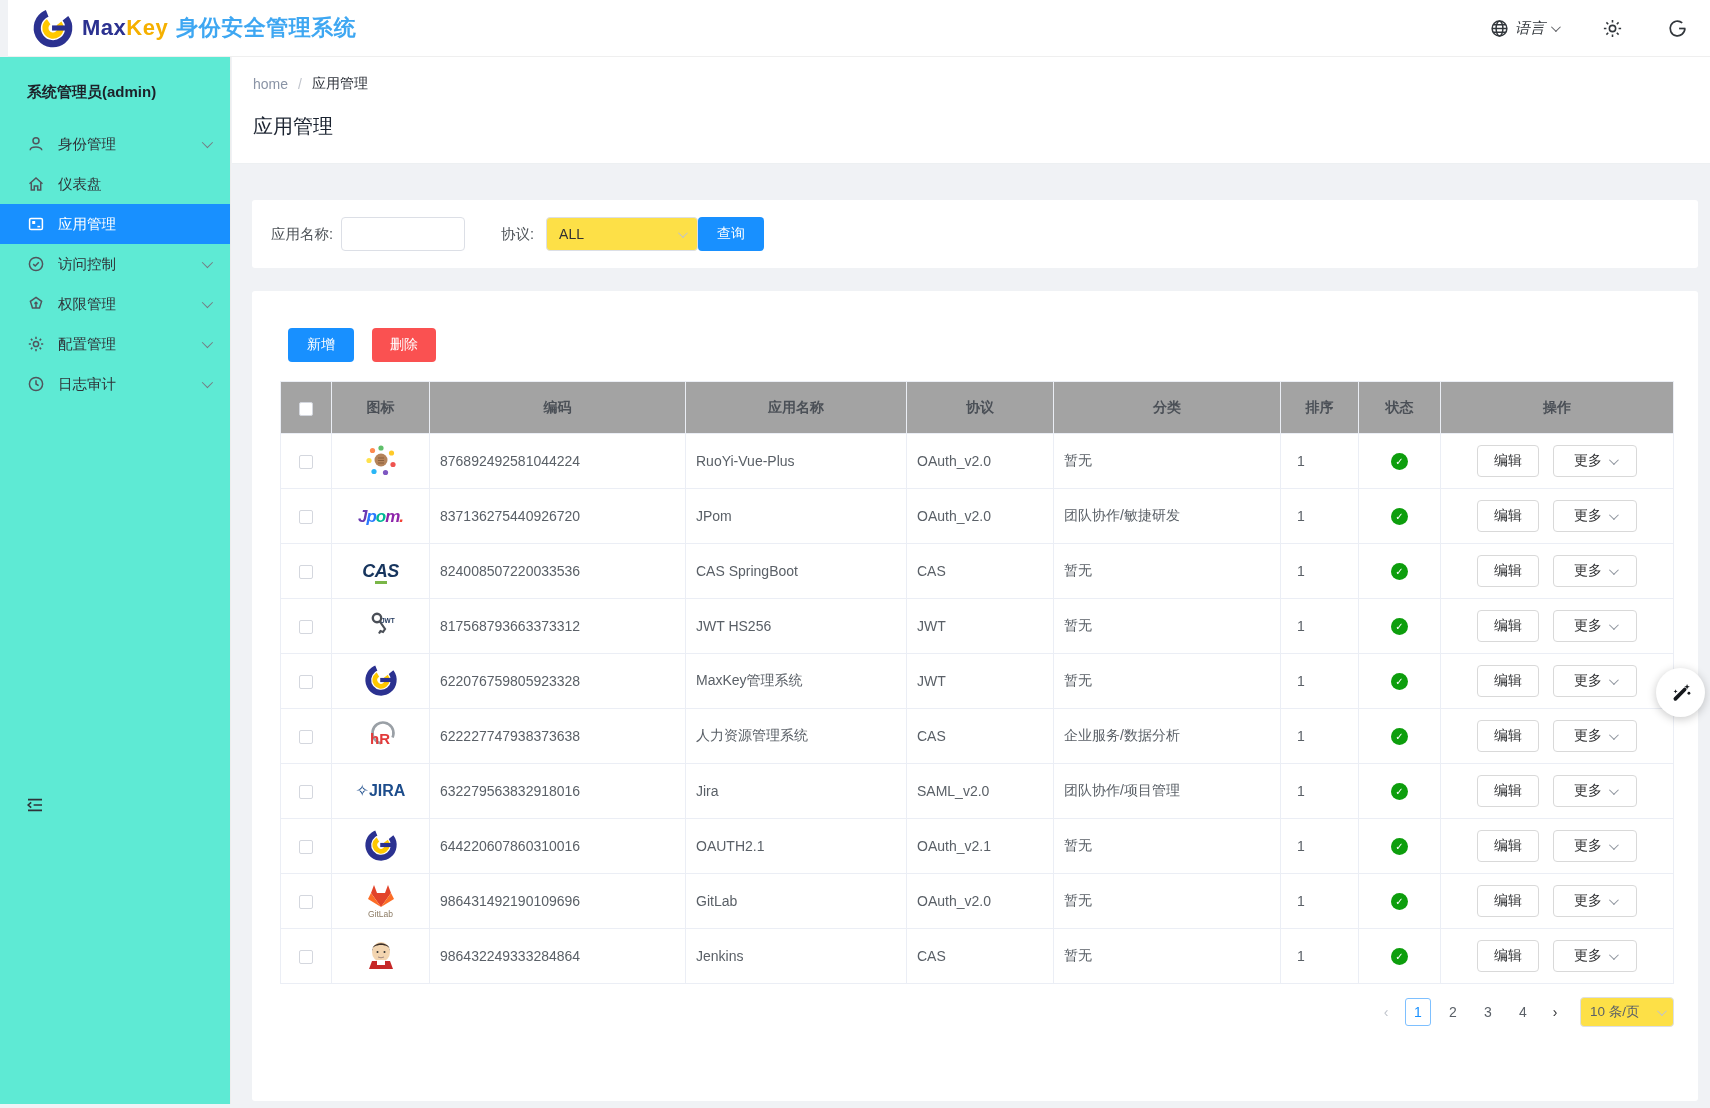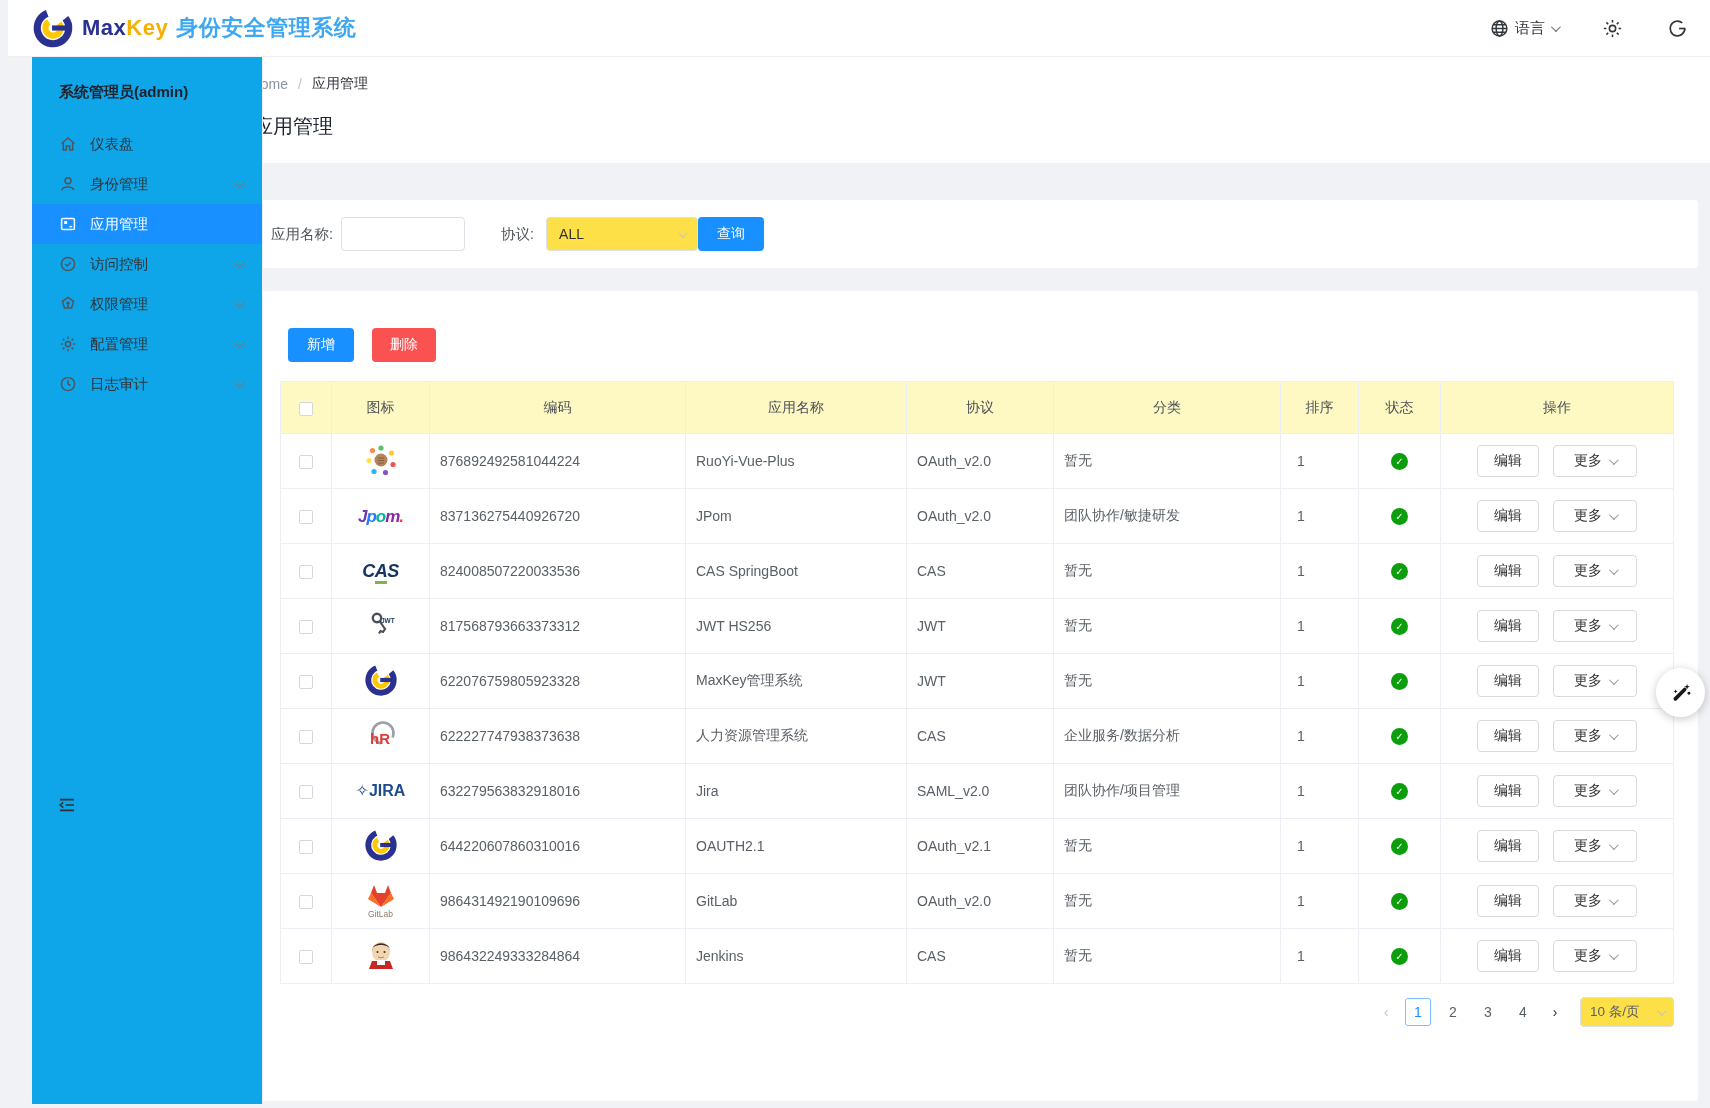--- a/index.html
+++ b/index.html
@@ -16,29 +16,29 @@
     position:absolute; left:8px; top:0; width:1710px; height:57px;
     background:#fff; border-bottom:1px solid #efefef; z-index:20;
     display:flex; align-items:center; justify-content:space-between;
     padding:0 30px 0 24px;
   }
   .brand { display:flex; align-items:center; gap:8px; }
   .brand-text { font-size:22px; font-weight:bold; letter-spacing:.5px; white-space:nowrap; }
   .brand-max { color:#2b3190; }
   .brand-key { color:#f5b000; }
   .brand-sub { color:#3ea7f2; margin-left:8px; }
-  .topbar-right { display:flex; align-items:center; gap:44px; color:#32373c; }
+  .topbar-right { display:flex; align-items:center; gap:44px; color:#32373c;font-style:italic; }
   .lang-group { display:flex; align-items:center; gap:6px; cursor:pointer; }
   .lang-label { font-size:15px; }
   .icon-btn { cursor:pointer; color:#32373c; }
 
   
   .sidebar {
     position:absolute; left:0; top:57px; width:231px; bottom:4px;
-    background:#0ea5e9; border-right:1px solid #ededed; z-index:10;margin-left:32px;
+    background:#5eead4; border-right:1px solid #ededed; z-index:10;
   }
   .sidebar-user { padding:26px 0 0 27px; font-size:15px; font-weight:bold; color:#1d2129; }
   .menu { margin-top:22px; }
   .menu-item {
     height:40px; display:flex; align-items:center; gap:13px;
     padding:0 20px 0 27px; color:#2f3338; cursor:pointer; position:relative;
   }
   .menu-item .mi-icon { width:18px; height:18px; color:#50555c; flex:0 0 18px; }
   .menu-item .mi-label { font-size:14.5px; flex:1; }
   .menu-item .chev { border-color:#767b82; }
@@ -100,21 +100,21 @@
   .toolbar { position:absolute; left:36px; top:37px; display:flex; gap:18px; }
   .btn-add { width:66px; height:34px; }
   .btn-del { width:64px; height:34px; }
 
   table.apps {
     position:absolute; left:28px; top:90px; width:1393px;
     border-collapse:collapse; table-layout:fixed;
   }
   .apps th, .apps td { border:1px solid #ebeef5; }
   .apps th {
-    height:52px; background:#fef9c3; font-weight:400; color:#4b5057; font-size:14px;
+    height:52px; background:#a3a3a3; font-weight:700; color:#4b5057; font-size:14px;
   }
   .apps td { height:55px; color:#5a6067; font-size:14px; text-align:left; padding:0 0 0 10px; }
   .apps td.c-check, .apps td.c-icon, .apps td.c-status { text-align:center; padding:0; }
   .apps td.c-sort { padding-left:16px; }
   .apps td.c-ops { padding:0; text-align:center; }
 
   .cbox {
     width:14px; height:14px; border:1px solid #d4d7de; border-radius:2px; background:#fff;
     display:inline-block; vertical-align:middle; cursor:pointer;
   }
@@ -197,35 +197,35 @@
     </div>
   </div>
 </header>
 
 <aside class="sidebar">
   <div class="sidebar-user">系统管理员(admin)</div>
   <nav class="menu">
     <div class="menu-item">
       <span class="mi-icon">
         <svg viewBox="0 0 18 18" fill="none" stroke="currentColor" stroke-width="1.5">
+            <circle cx="9" cy="5.8" r="3"></circle>
+            <path d="M3.2 15.2 C3.2 11 14.8 11 14.8 15.2"></path>
+          </svg>
+      </span>
+      <span class="mi-label">身份管理</span>
+      <span class="chev"></span>
+    </div>
+    <div class="menu-item">
+      <span class="mi-icon">
+        <svg viewBox="0 0 18 18" fill="none" stroke="currentColor" stroke-width="1.5">
             <path d="M2.5 8.8 L9 3 L15.5 8.8"></path>
             <path d="M4.3 7.4 V15 H7.3 V11 H10.7 V15 H13.7 V7.4"></path>
           </svg>
       </span>
       <span class="mi-label">仪表盘</span>
-    </div>
-    <div class="menu-item">
-      <span class="mi-icon">
-        <svg viewBox="0 0 18 18" fill="none" stroke="currentColor" stroke-width="1.5">
-            <circle cx="9" cy="5.8" r="3"></circle>
-            <path d="M3.2 15.2 C3.2 11 14.8 11 14.8 15.2"></path>
-          </svg>
-      </span>
-      <span class="mi-label">身份管理</span>
-      <span class="chev"></span>
     </div>
     <div class="menu-item active">
       <span class="mi-icon">
         <svg viewBox="0 0 18 18" fill="none" stroke="currentColor" stroke-width="1.5">
             <rect x="2.6" y="3.4" width="12.8" height="11.2" rx="1.4"></rect>
             <rect x="5.2" y="6" width="3" height="3" fill="currentColor" stroke="none"></rect>
             <path d="M10.4 11.6 H13.2"></path>
           </svg>
       </span>
       <span class="mi-label">应用管理</span>

